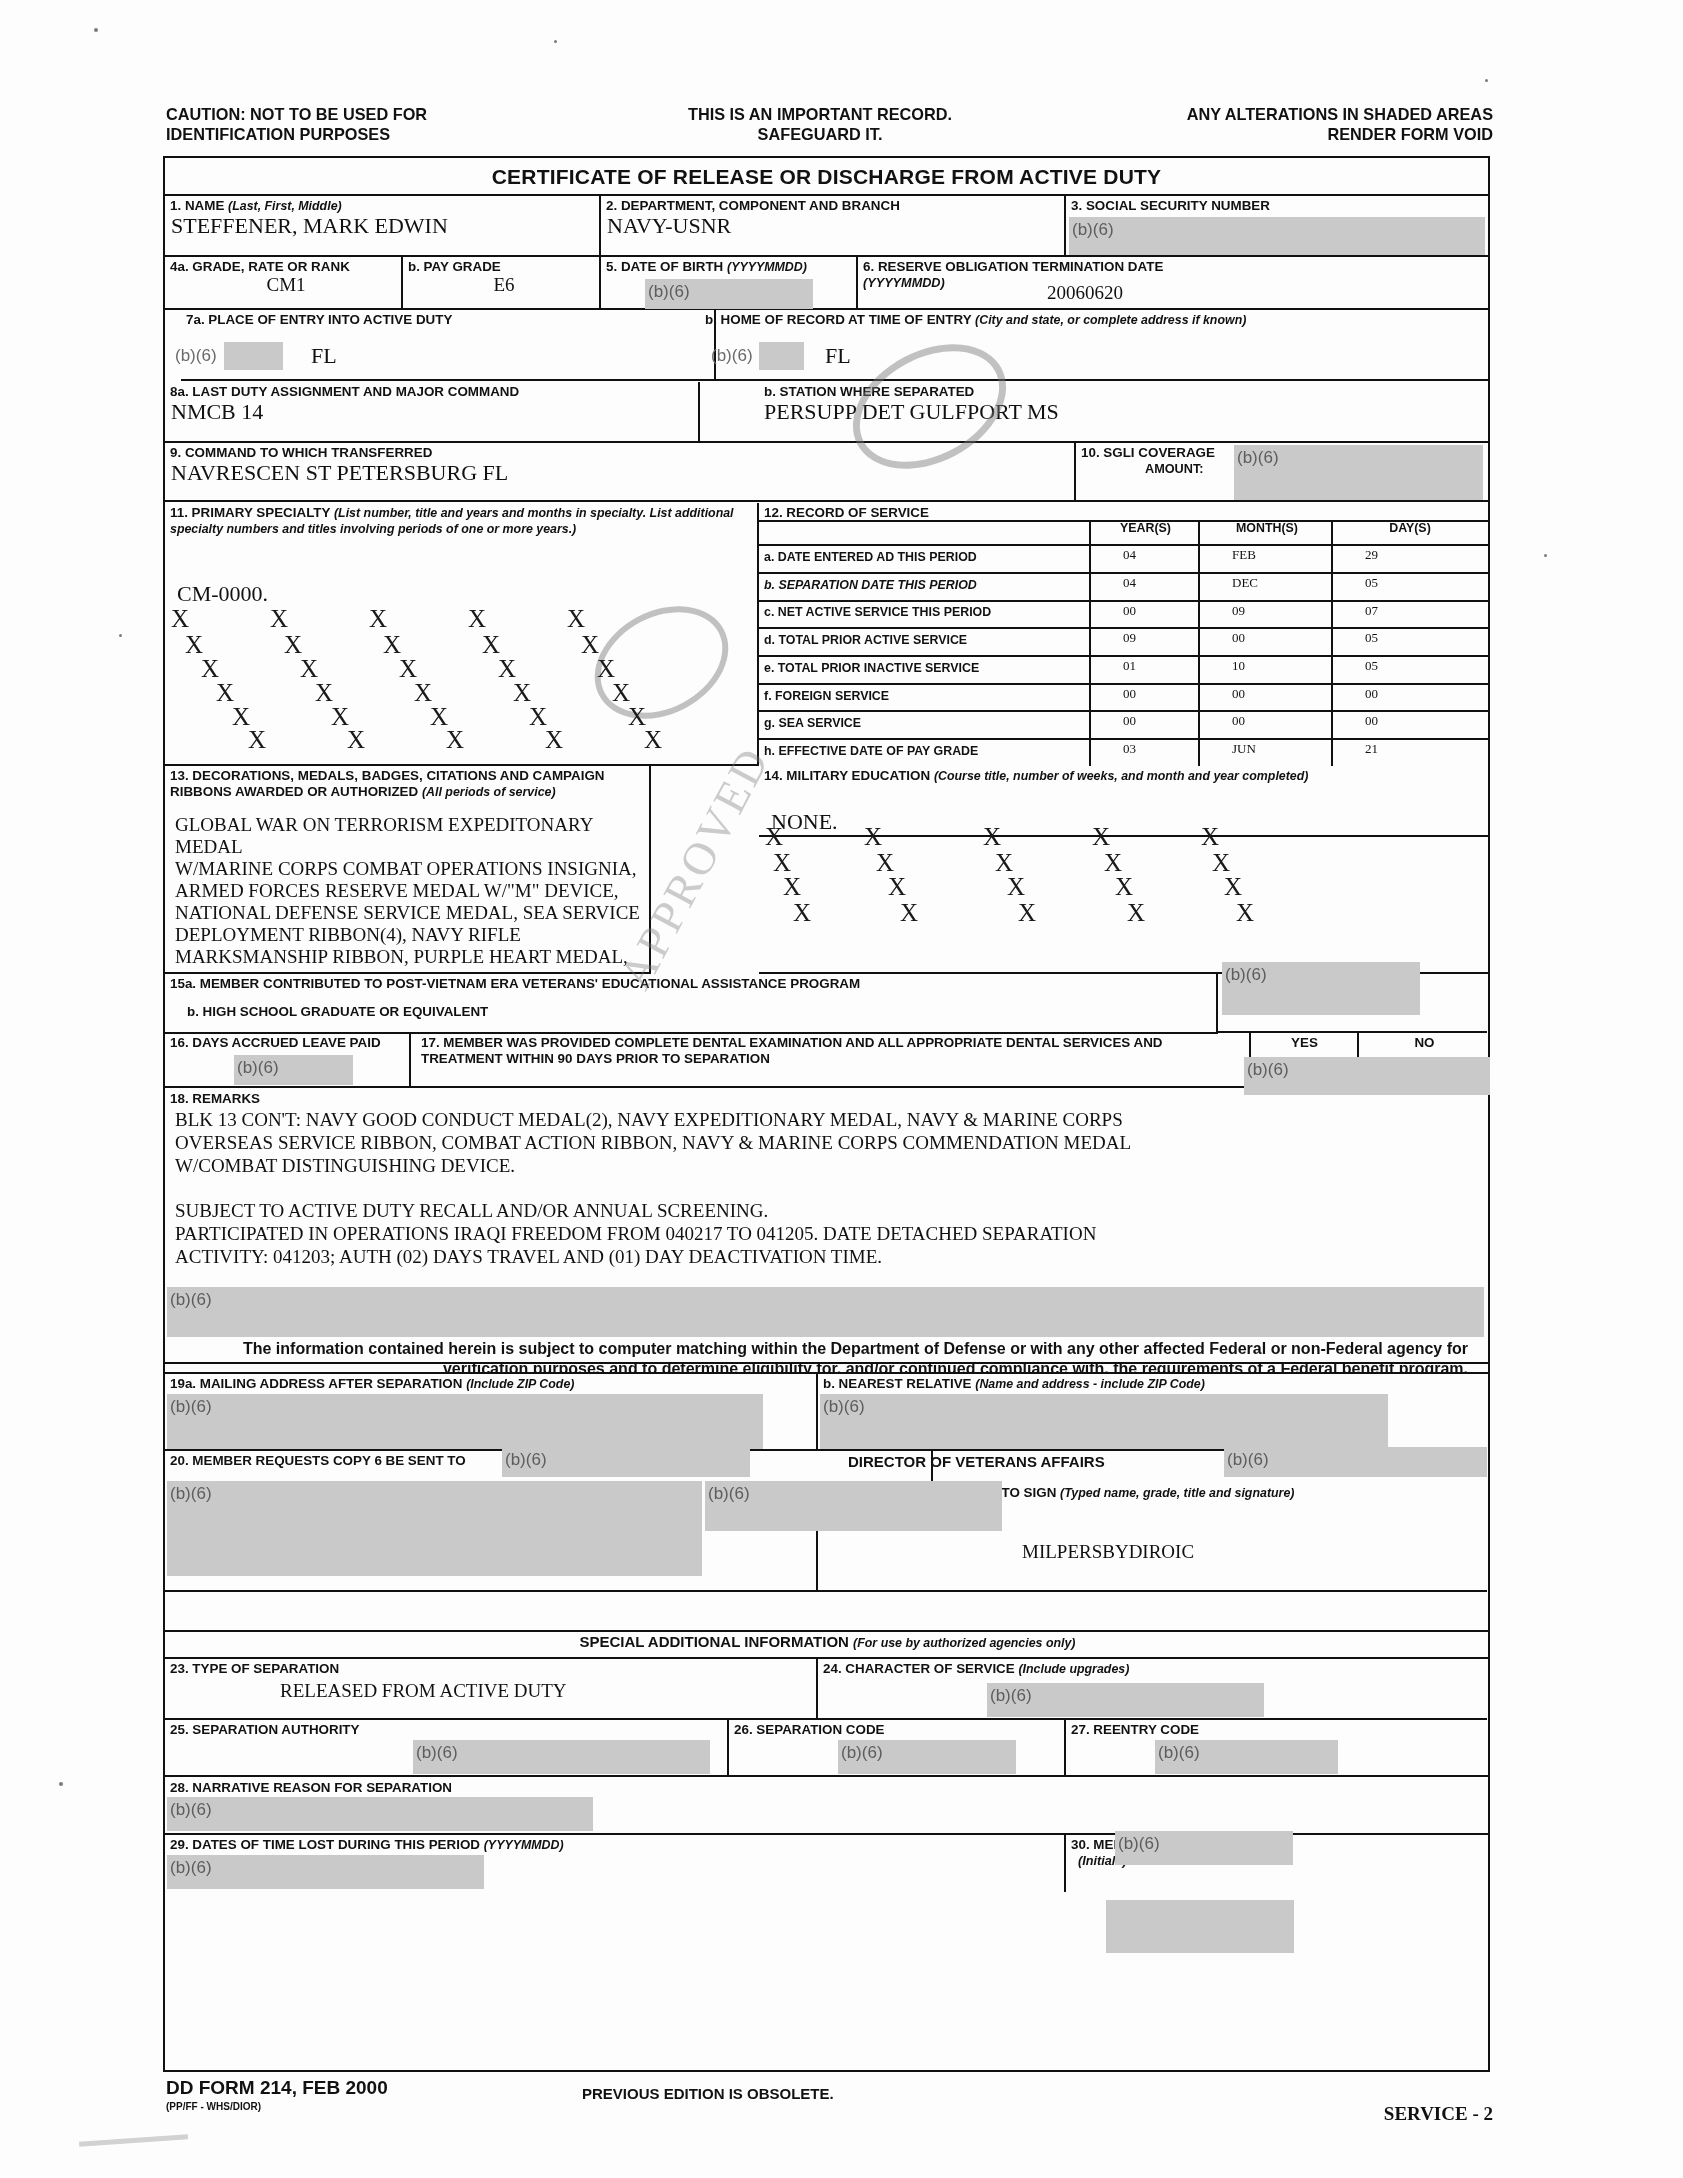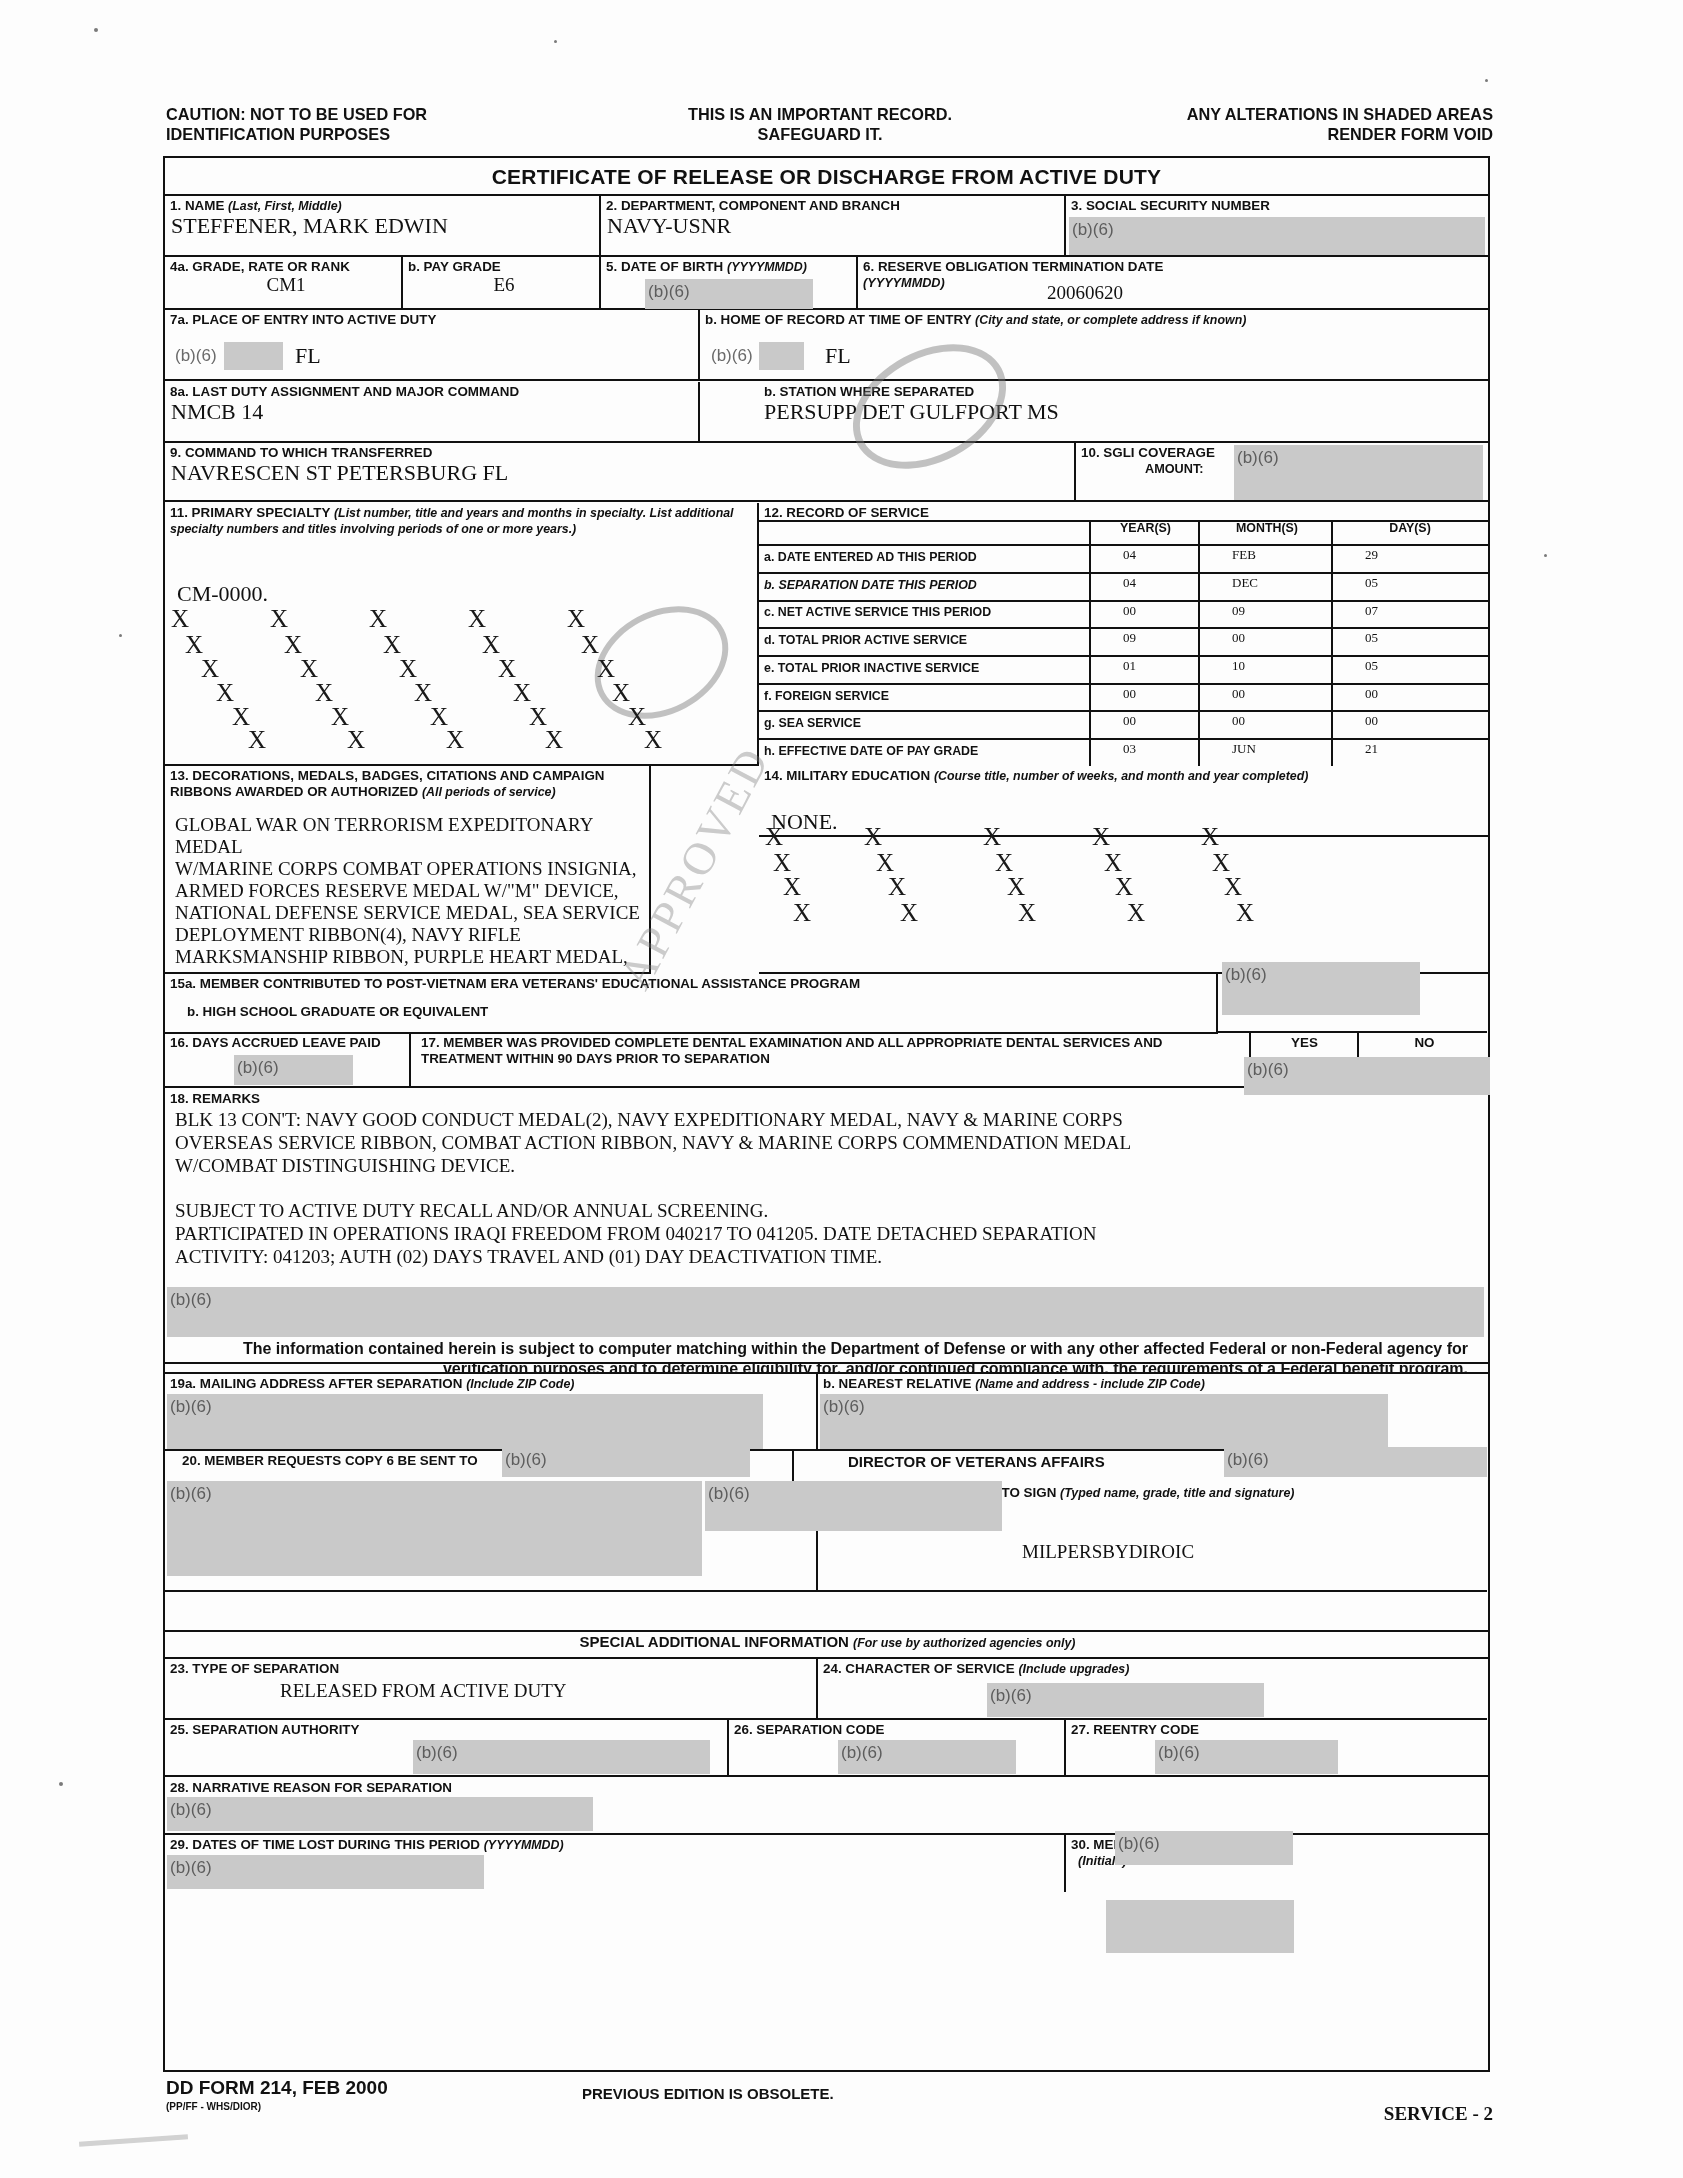--- a/index.html
+++ b/index.html
@@ -199,21 +199,21 @@
     </div>
     <div class="red" style="left:480px; top:121px; width:168px; height:30px;">
       <span>(b)(6)</span>
     </div>
     <div class="cell bb" style="left:693px; top:99px; width:630px; height:53px;">
       <span class="lbl">6.  RESERVE OBLIGATION TERMINATION DATE</span>
       <span class="lbl2" style="font-style:italic;"><span>(YYYYMMDD)</span></span>
       <span class="val s" style="position:absolute; left:183px; top:26px;">20060620</span>
     </div>
 
-    <div class="cell bb br" style="left:0; top:152px; width:535px; height:71px;">
+    <div class="cell bb br" style="left:16px; top:152px; width:535px; height:71px;">
       <span class="lbl">7a.  PLACE OF ENTRY INTO ACTIVE DUTY</span>
       <span class="val" style="position:absolute; left:124px; top:34px;">FL</span>
     </div>
     <div class="redtxt" style="left:10px; top:188px;">(b)(6)</div>
     <div class="red" style="left:59px; top:184px; width:59px; height:28px;"></div>
 
     <div class="cell bb" style="left:535px; top:152px; width:788px; height:71px;">
       <span class="lbl"><span>b.  HOME OF RECORD AT TIME OF ENTRY</span> <span class="it">(City and state, or complete address if known)</span></span>
       <span class="val" style="position:absolute; left:119px; top:34px;">FL</span>
     </div>
@@ -375,21 +375,21 @@
     <div class="red" style="left:2px; top:1236px; width:596px; height:55px;">
       <span>(b)(6)</span>
     </div>
     <div class="cell bb" style="left:653px; top:1216px; width:669px; height:77px;">
       <span class="lbl"><span>b.  NEAREST RELATIVE</span> <span class="it">(Name and address - include ZIP Code)</span></span>
     </div>
     <div class="red" style="left:655px; top:1236px; width:568px; height:55px;">
       <span>(b)(6)</span>
     </div>
 
-    <div class="cell br" style="left:0; top:1293px; width:617px; height:32px;margin-left:12px;">
+    <div class="cell br" style="left:0; top:1293px; width:768px; height:32px;">
       <span class="lbl">20. MEMBER REQUESTS COPY 6 BE SENT TO</span>
     </div>
     <div class="red" style="left:337px; top:1289px; width:248px; height:30px;">
       <span>(b)(6)</span>
     </div>
     <div class="cell" style="left:653px; top:1293px; width:669px; height:32px;">
       <span class="lbl" style="padding-left:30px; font-size:15px;">DIRECTOR OF VETERANS AFFAIRS</span>
     </div>
     <div class="red" style="left:1059px; top:1289px; width:263px; height:30px;">
       <span>(b)(6)</span>

